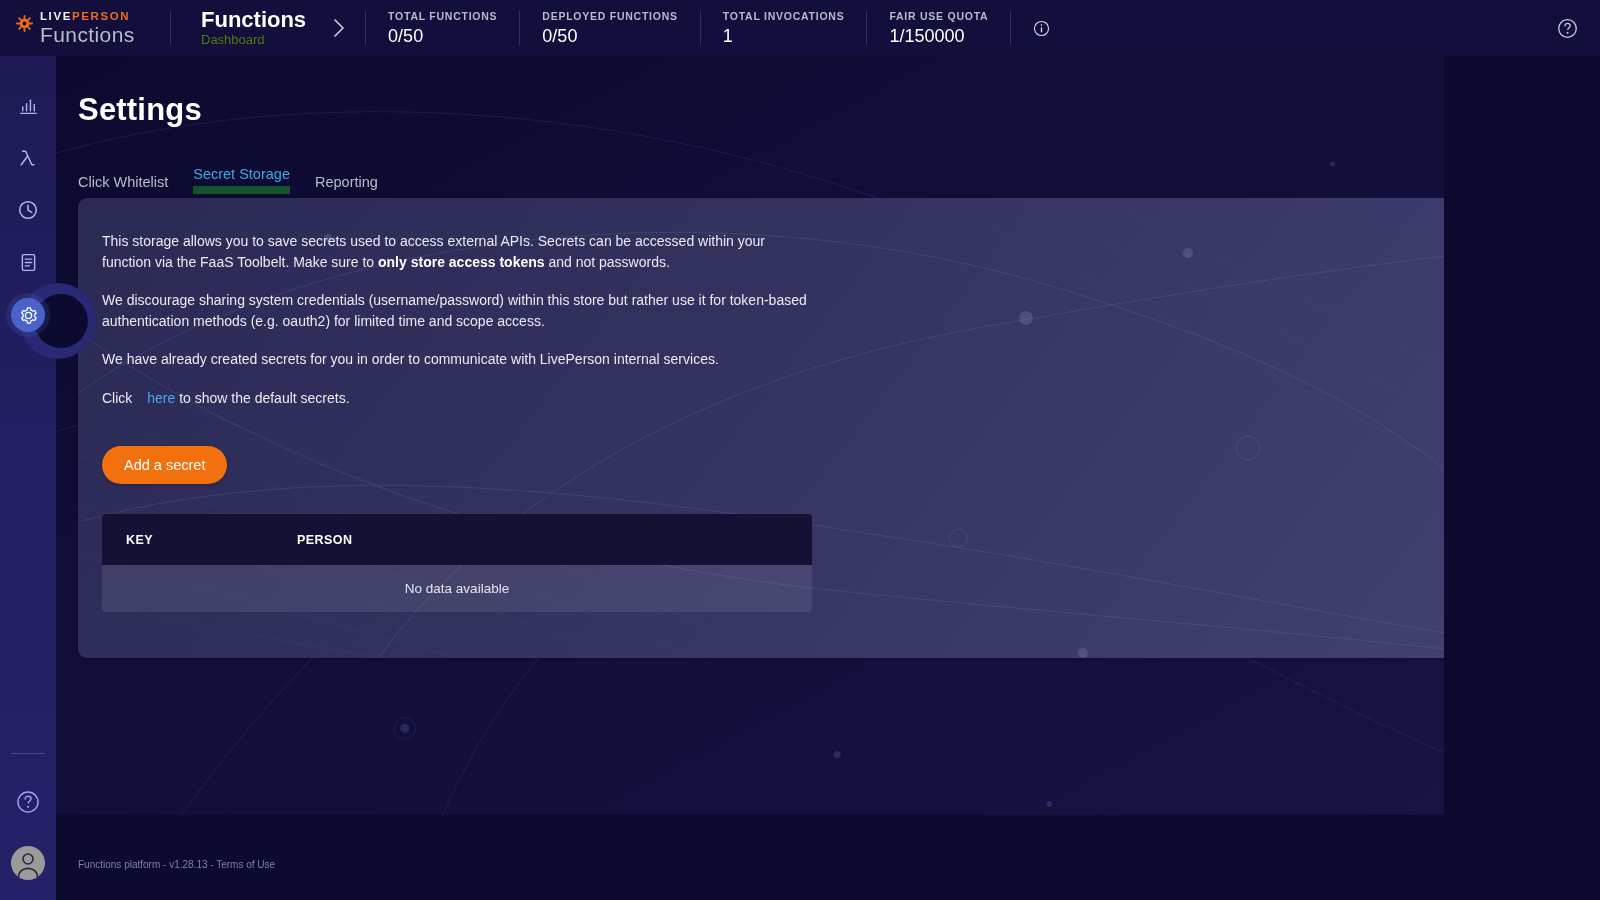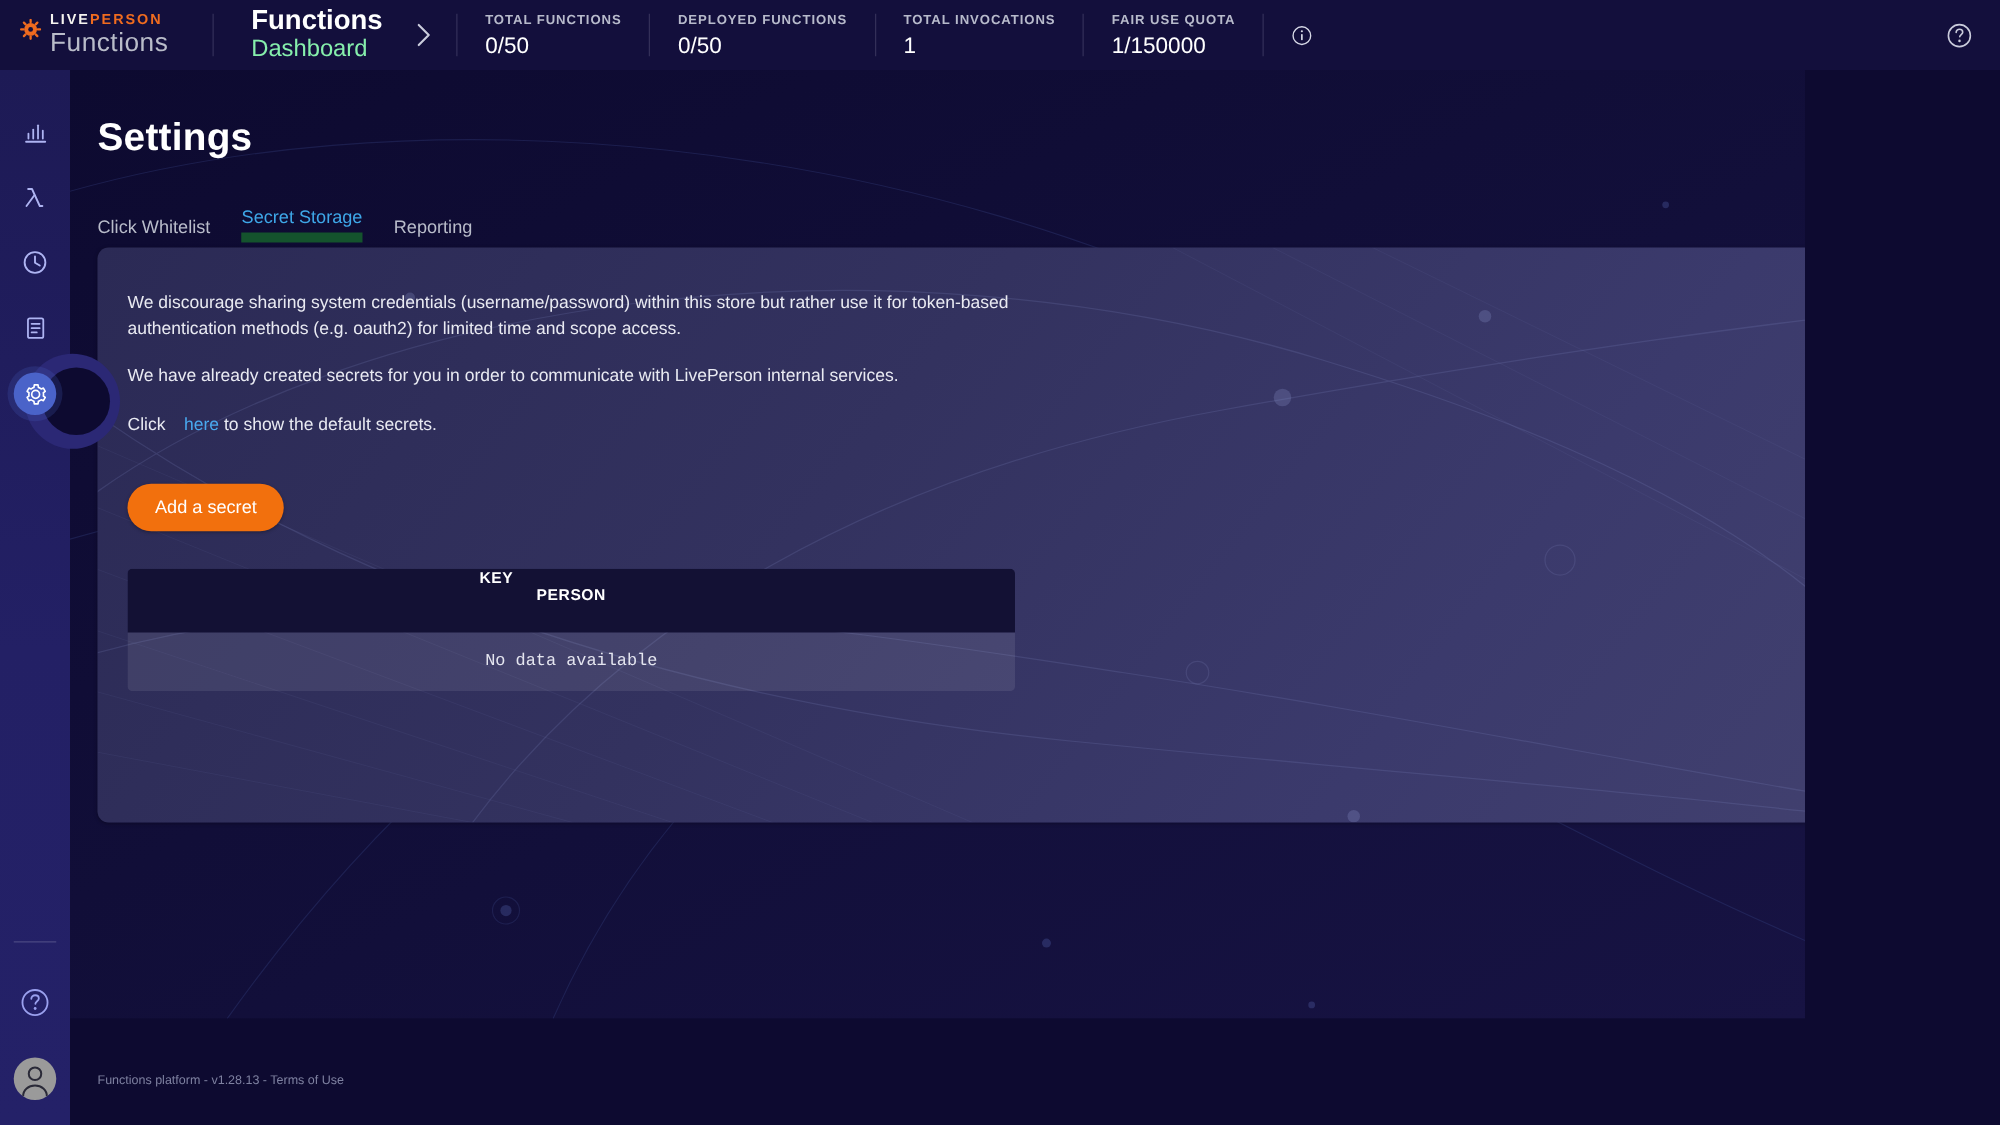--- a/index.html
+++ b/index.html
@@ -30,21 +30,21 @@
   .logo-bottom{
     font-size:21px; color:#b9bcc9; letter-spacing:.4px;
     font-weight:300; margin-top:1px;
   }
   .tb-div{ width:1px; height:34px; background:#332f58; flex-shrink:0; }
 
   .crumb{
     display:flex; align-items:center; padding:0 18px 0 30px; flex-shrink:0;
   }
   .crumb-main{ font-size:22px; font-weight:bold; color:#fff; line-height:1.05; }
-  .crumb-sub{ font-size:19px; color:#86efac; line-height:1.35; }
+  .crumb-sub{ font-size:13px; color:#4d7c0f; line-height:1.35; }
   .crumb-arrow{ margin-left:26px; color:#c8cada; }
 
   .stat{
     padding:0 22px; flex-shrink:0; min-width:122px;
   }
   .stat-label{
     font-size:10.5px; font-weight:bold; letter-spacing:.75px;
     color:#b7bacb; text-transform:uppercase; line-height:1.6;
   }
   .stat-value{ font-size:18px; color:#fff; line-height:1.25; font-weight:400;}
@@ -149,31 +149,31 @@
     padding:11px 22px; cursor:pointer;
     box-shadow:0 1px 3px rgba(0,0,0,.3);
   }
 
   .table{
     margin-top:30px; width:710px;
     border-radius:4px; overflow:hidden;
   }
   .thead{
     height:51px; background:#131134;
-    display:flex; align-items:center;flex-direction:column;
+    display:flex; align-items:center;
   }
   .th{
     font-size:12.5px; font-weight:bold; color:#fff; letter-spacing:.45px;
   }
   .th-key{ padding-left:24px; width:195px; }
   .th-secret{ }
   .tbody-empty{
     height:47px; background:rgba(255,255,255,.085);
     display:flex; align-items:center; justify-content:center;
-    font-size:13.5px; color:#e4e5ef;font-family:Liberation Mono, monospace;
+    font-size:13.5px; color:#e4e5ef;
   }
 
   .footer{
     position:absolute; left:22px; bottom:30px;
     font-size:10px; color:#7e81a0;
   }
 </style>
 </head>
 <body>
 
@@ -399,20 +399,23 @@
         <circle cx="250" cy="40" r="4"></circle>
       </g>
       <g fill="none" stroke="#9aa5dd" stroke-width="1" opacity=".14">
         <circle cx="1170" cy="250" r="12"></circle>
           <circle cx="880" cy="340" r="9"></circle>
       </g>
     </svg>
 
     <div class="card-inner">
 
+      <p class="para">
+        <span>This storage allows you to save secrets used to access external APIs. Secrets can be accessed within your function via the FaaS Toolbelt. Make sure to </span><b>only store access tokens</b><span> and not passwords.</span>
+      </p>
 
       <p class="para">We discourage sharing system credentials (username/password) within this store but rather use it for token-based authentication methods (e.g. oauth2) for limited time and scope access.</p>
 
       <p class="para">We have already created secrets for you in order to communicate with LivePerson internal services.</p>
 
       <p class="para">
         <span>Click </span><a class="link" href="#">here</a><span> to show the default secrets.</span>
       </p>
 
       <button class="btn-add">Add a secret</button>

